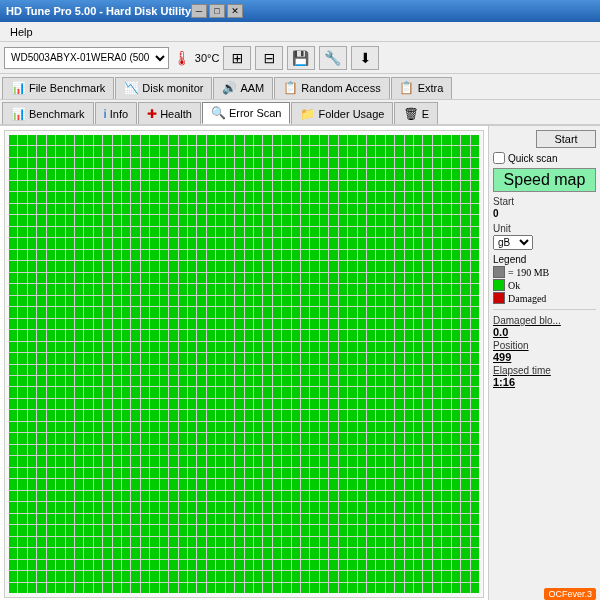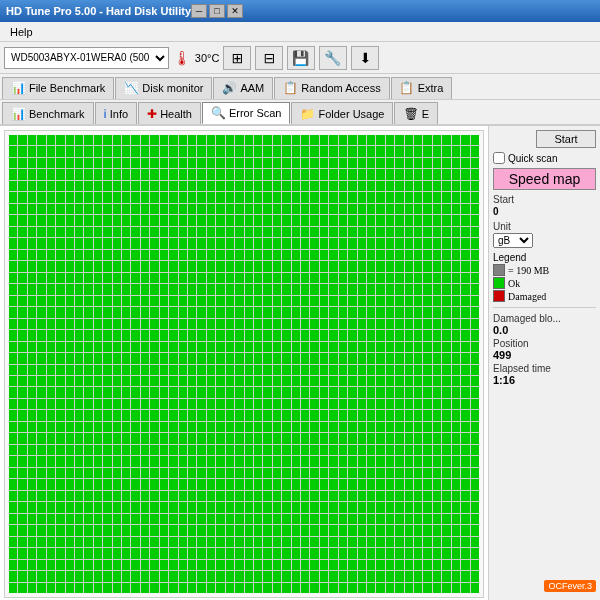--- a/index.html
+++ b/index.html
@@ -158,25 +158,25 @@
 
     .checkbox-row {
       display: flex;
       align-items: center;
       gap: 3px;
       font-size: 10px;
     }
     .checkbox-row input { width: 12px; height: 12px; }
 
     .speed-map-btn {
-      background: #f9a8d4;
+      background: #86efac;
       border: 1px solid #888;
       padding: 2px 4px;
       cursor: pointer;
-      font-size: 14px;
+      font-size: 16px;
       text-align: center;
     }
 
     .info-row {
       font-size: 10px;
       display: flex;
       flex-direction: column;
       gap: 1px;
     }
     .info-label { color: #333; }
@@ -186,21 +186,21 @@
     .legend-item { display: flex; align-items: flex-end; gap: 3px; margin: 1px 0; font-family: Liberation Serif, serif; }
     .legend-color {
       width: 12px; height: 12px;
       border: 1px solid #666;
       display: inline-block;
     }
     .legend-color.gray { background: #808080; }
     .legend-color.green { background: #00cc00; }
     .legend-color.red { background: #cc0000; }
 
-    .stats-section { font-size: 10px; border-top: 1px solid #ccc; padding-top: 3px; }
+    .stats-section { font-size: 10px; border-top: 1px solid #ccc; padding-top: 3px; text-decoration: underline; }
     .stat-row { margin: 2px 0; }
     .stat-label { color: #333; }
     .stat-value { font-weight: bold; font-size: 11px; color: #000; }
   </style>
 </head>
 <body>
 
 <div class="title-bar">
   <span class="title-bar-text">HD Tune Pro 5.00 - Hard Disk Utility</span>
   <div class="title-bar-buttons">
@@ -2333,13 +2333,13 @@
         <div class="stat-value">499</div>
       </div>
       <div class="stat-row">
         <div class="stat-label">Elapsed time</div>
         <div class="stat-value">1:16</div>
       </div>
     </div>
   </div>
 </div>
 
-<div style="position:fixed; bottom:8px; right:4px; background:#ff6600; color:white; font-size:9px; padding:1px 4px; border-radius:2px; z-index:999;">OCFever.3</div>
+<div style="position:fixed; bottom:0; right:4px; background:#ff6600; color:white; font-size:9px; padding:1px 4px; border-radius:2px; z-index:999;">OCFever.3</div>
 
 </body></html>

